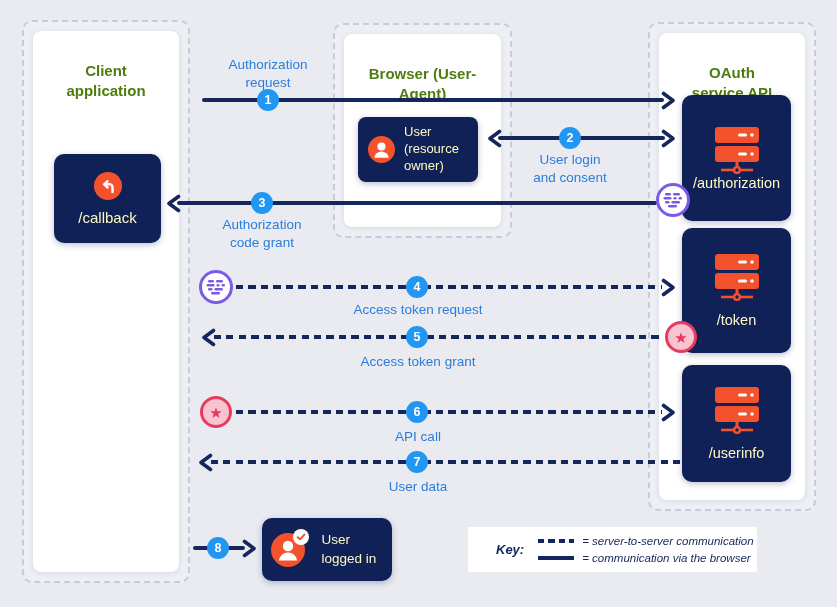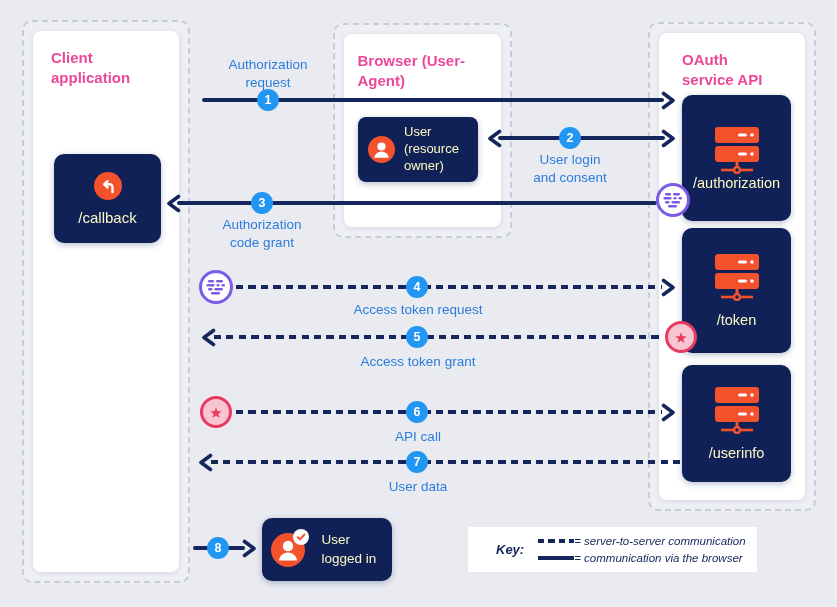--- a/index.html
+++ b/index.html
@@ -22,25 +22,26 @@
   .white-box {
     position: absolute;
     inset: 9px;
     background: #FFFFFF;
     border-radius: 8px;
     box-shadow: 0 1px 5px rgba(100,110,140,0.18);
   }
   .box-title {
     position: absolute;
     top: 14px; left: 0; right: 0;
-    margin: 3px auto;
+    margin: 16px auto;
+    text-align: center;
     font-weight: bold;
     font-size: 15px;
     line-height: 1.35;
-    color: #ec4899;
+    color: #4d7c0f;
   }
 
   
   .node {
     position: absolute;
     background: #0F2156;
     border-radius: 10px;
     box-shadow: 0 2px 6px rgba(15,33,86,0.28);
     display: flex;
     align-items: center;
@@ -113,21 +114,21 @@
     position: absolute;
     left: 468px; top: 527px;
     width: 289px; height: 45px;
     background: #fff;
     display: flex;
     align-items: center;
     padding-left: 28px;
   }
   .key-title { font-weight: bold; font-style: italic; font-size: 13px; color: #14265C; margin-right: 14px; }
   .key-rows { display: flex; flex-direction: column; gap: 5px; }
-  .key-row { display: flex; align-items: center; }
+  .key-row { display: flex; align-items: center; gap: 8px; }
   .key-sample-dashed { width: 36px; height: 3.2px; background: repeating-linear-gradient(to right, #14265C 0 6px, transparent 6px 10.5px); }
   .key-sample-solid { width: 36px; height: 3.2px; background: #14265C; }
   .key-text { font-style: italic; font-size: 11.5px; color: #14265C; }
 
   .badge-check {
     position: absolute;
     right: -4px; top: -4px;
     width: 16px; height: 16px;
     background: #fff;
     border-radius: 50%;

